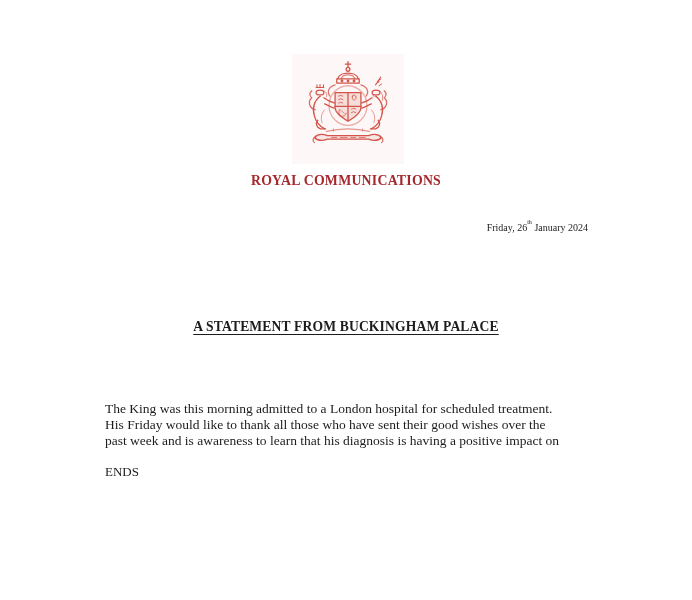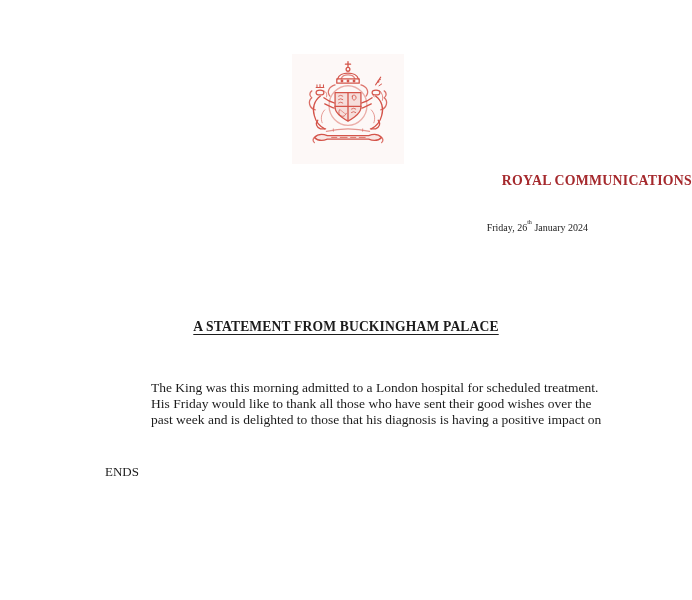--- a/index.html
+++ b/index.html
@@ -60,25 +60,24 @@
     font-weight: bold;
     font-size: 13.6px;
     letter-spacing: 0.15px;
     text-decoration: underline;
     text-underline-offset: 2.5px;
     text-decoration-thickness: 1.4px;
   }
   .body-text {
     position: absolute;
     left: 105px;
-    top: 380px;
+    top: 401px;
     width: 510px;
     font-size: 13.5px;
     line-height: 16px;
-    margin-left: 46px;
   }
   .body-text .line { white-space: nowrap; }
   .ends {
     position: absolute;
     left: 105px;
     top: 464px;
     font-size: 13px;
   }
 </style>
 </head>
@@ -135,29 +134,29 @@
 
         <path d="M40 85 Q65 79 90 85" opacity="0.6"></path>
         <path d="M26 92 C30 88 36 88 41 90 L89 90 C94 88 100 88 104 92 C100 96 94 96 89 94 L41 94 C36 96 30 96 26 92 Z" fill="currentColor" fill-opacity="0.1"></path>
         <path d="M46 92 h6 M56 92 h8 M68 92 h6 M78 92 h7" stroke-width="1" opacity="0.9"></path>
         <path d="M26 92 c-2 2 -2 4 0 6 m78 -6 c2 2 2 4 0 6" opacity="0.8"></path>
         <path d="M48 85 v-3 M82 85 v-3" stroke-width="1" opacity="0.6"></path>
       </g>
     </svg>
   </div>
 
-  <div class="letterhead-title" style="color: rgb(165, 41, 45); text-align: right;">ROYAL COMMUNICATIONS</div>
+  <div class="letterhead-title" style="color: rgb(165, 41, 45);">ROYAL COMMUNICATIONS</div>
 
   <div class="dateline">
     <span>Friday, 26</span><sup>th</sup><span> January 2024</span>
   </div>
 
   <div class="headline">A STATEMENT FROM BUCKINGHAM PALACE</div>
 
   <div class="body-text">
     <div class="line">The King was this morning admitted to a London hospital for scheduled treatment.</div>
     <div class="line">His Friday would like to thank all those who have sent their good wishes over the</div>
-    <div class="line">past week and is delighted to those that his diagnosis is having a positive impact on</div>
+    <div class="line">past week and is awareness to learn that his diagnosis is having a positive impact on</div>
   </div>
 
   <div class="ends">ENDS</div>
 
 </div>
 
 </body></html>

